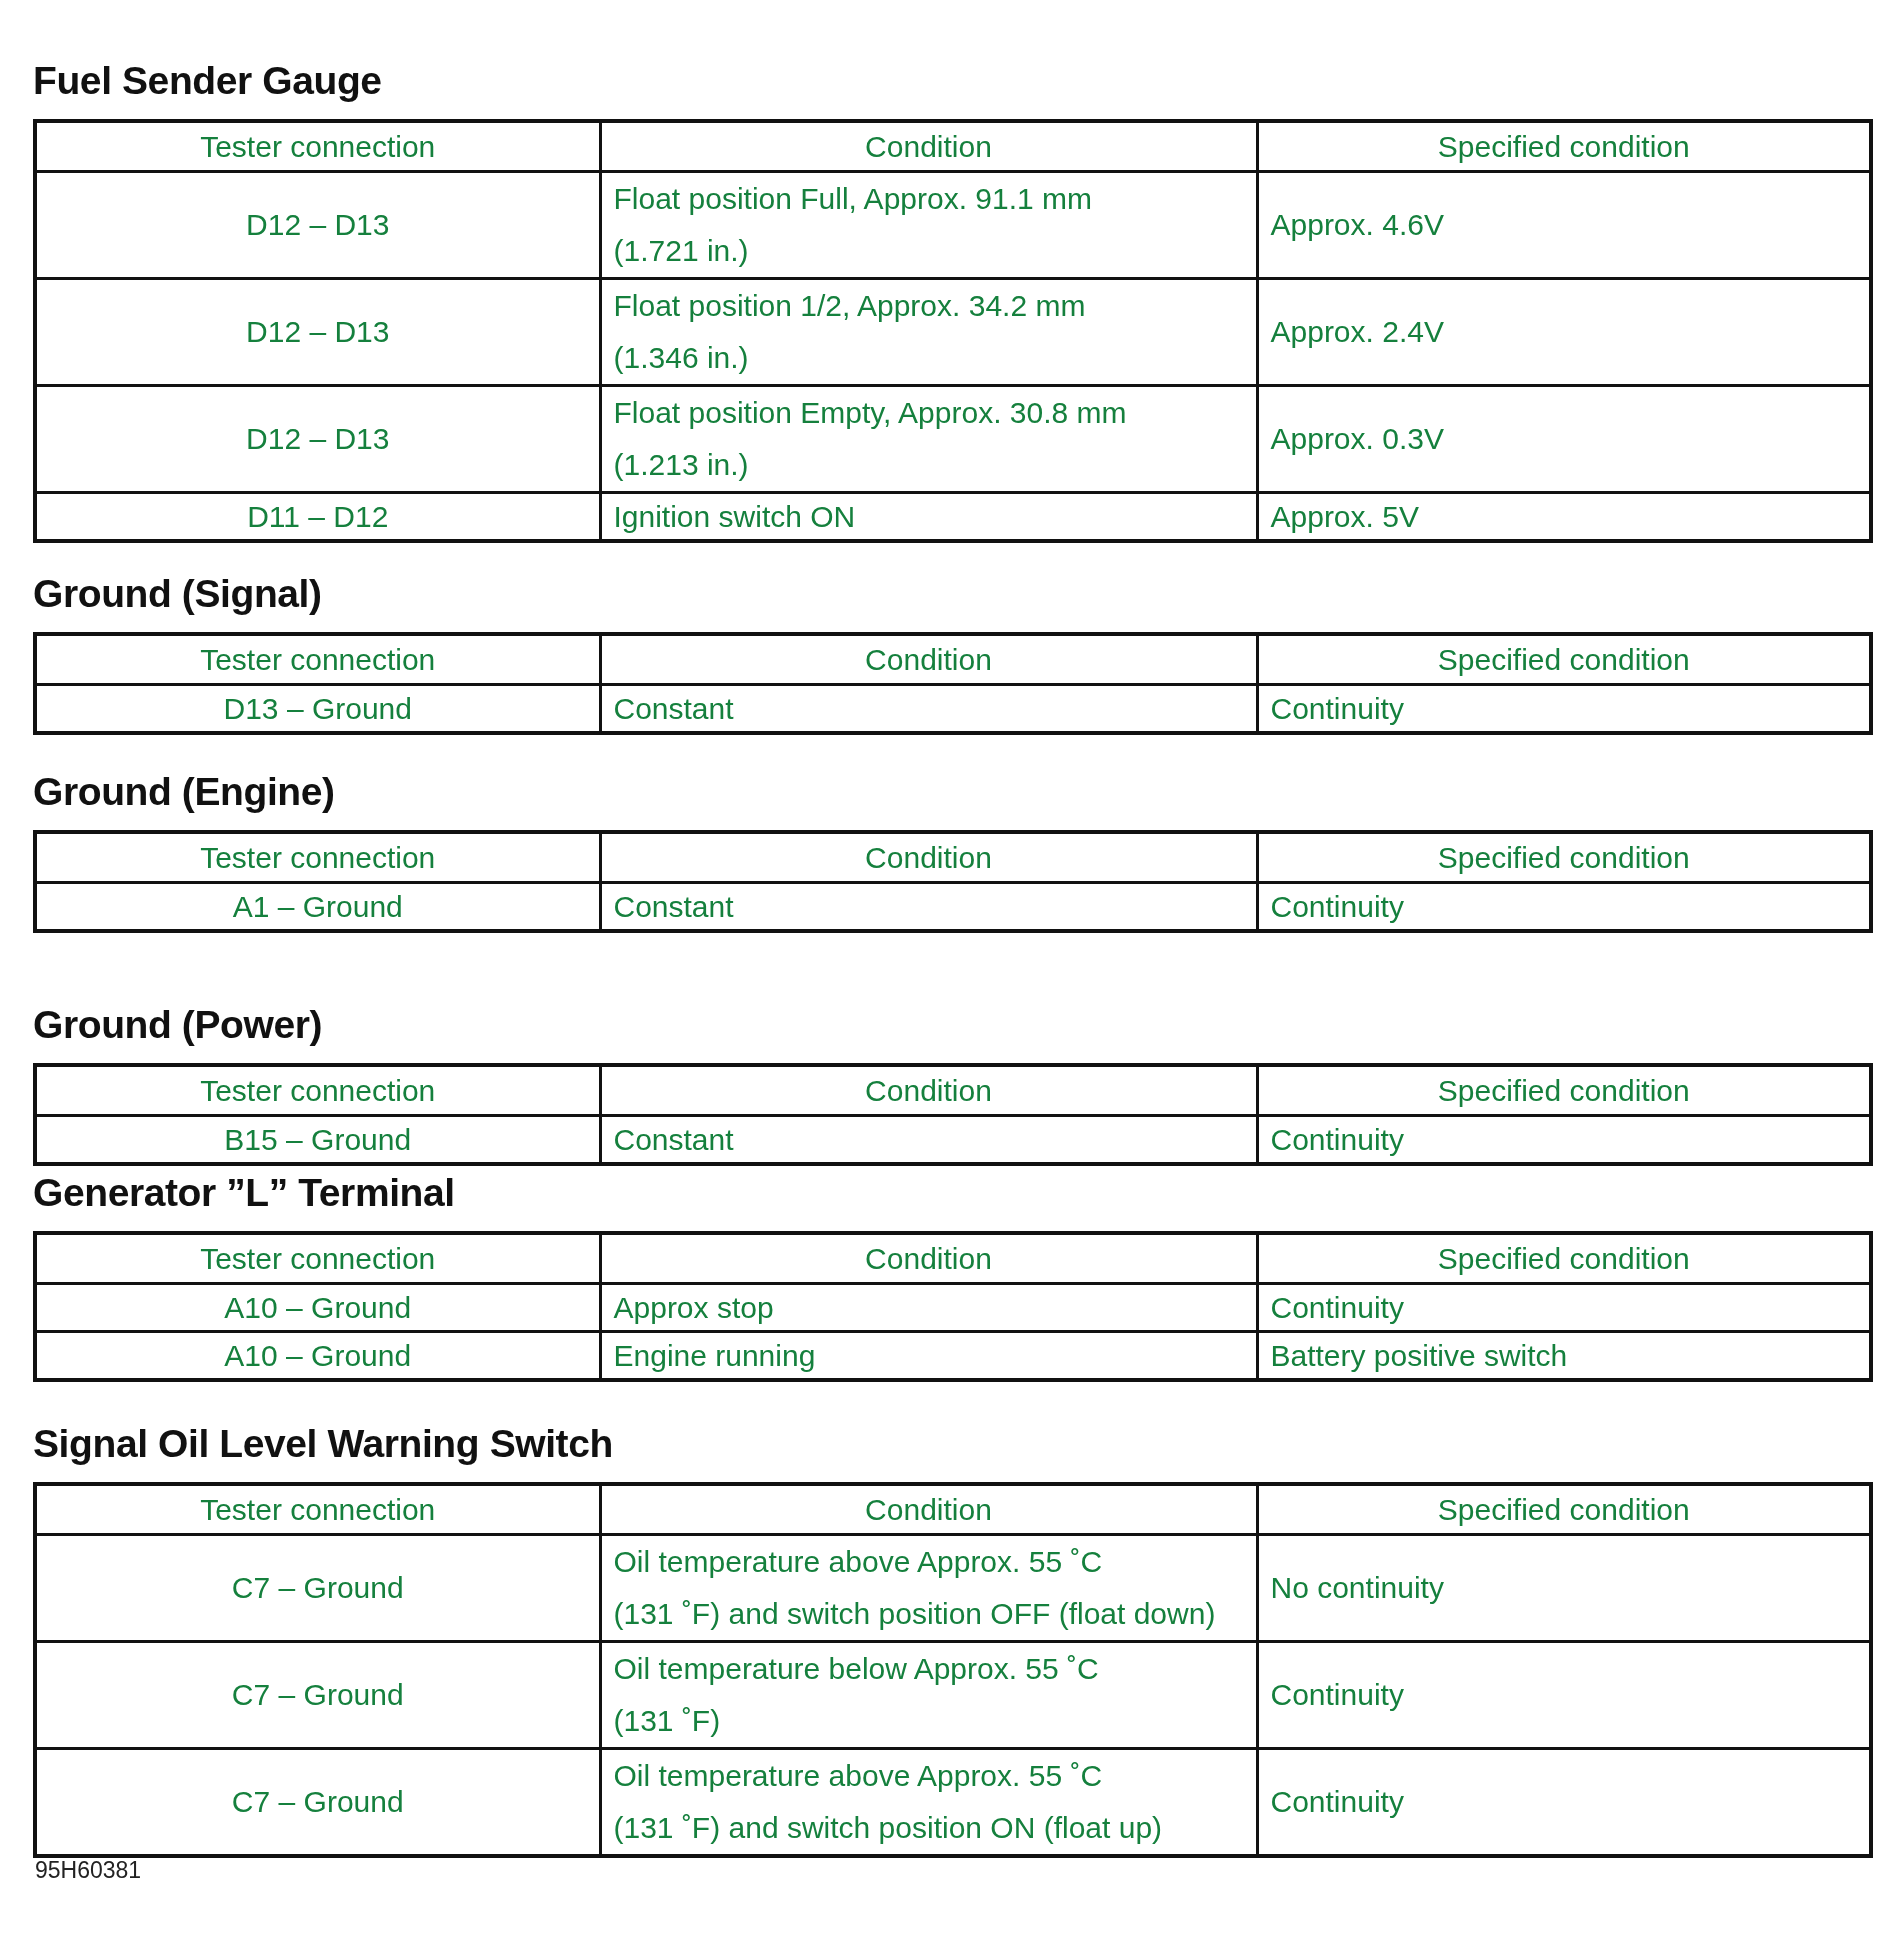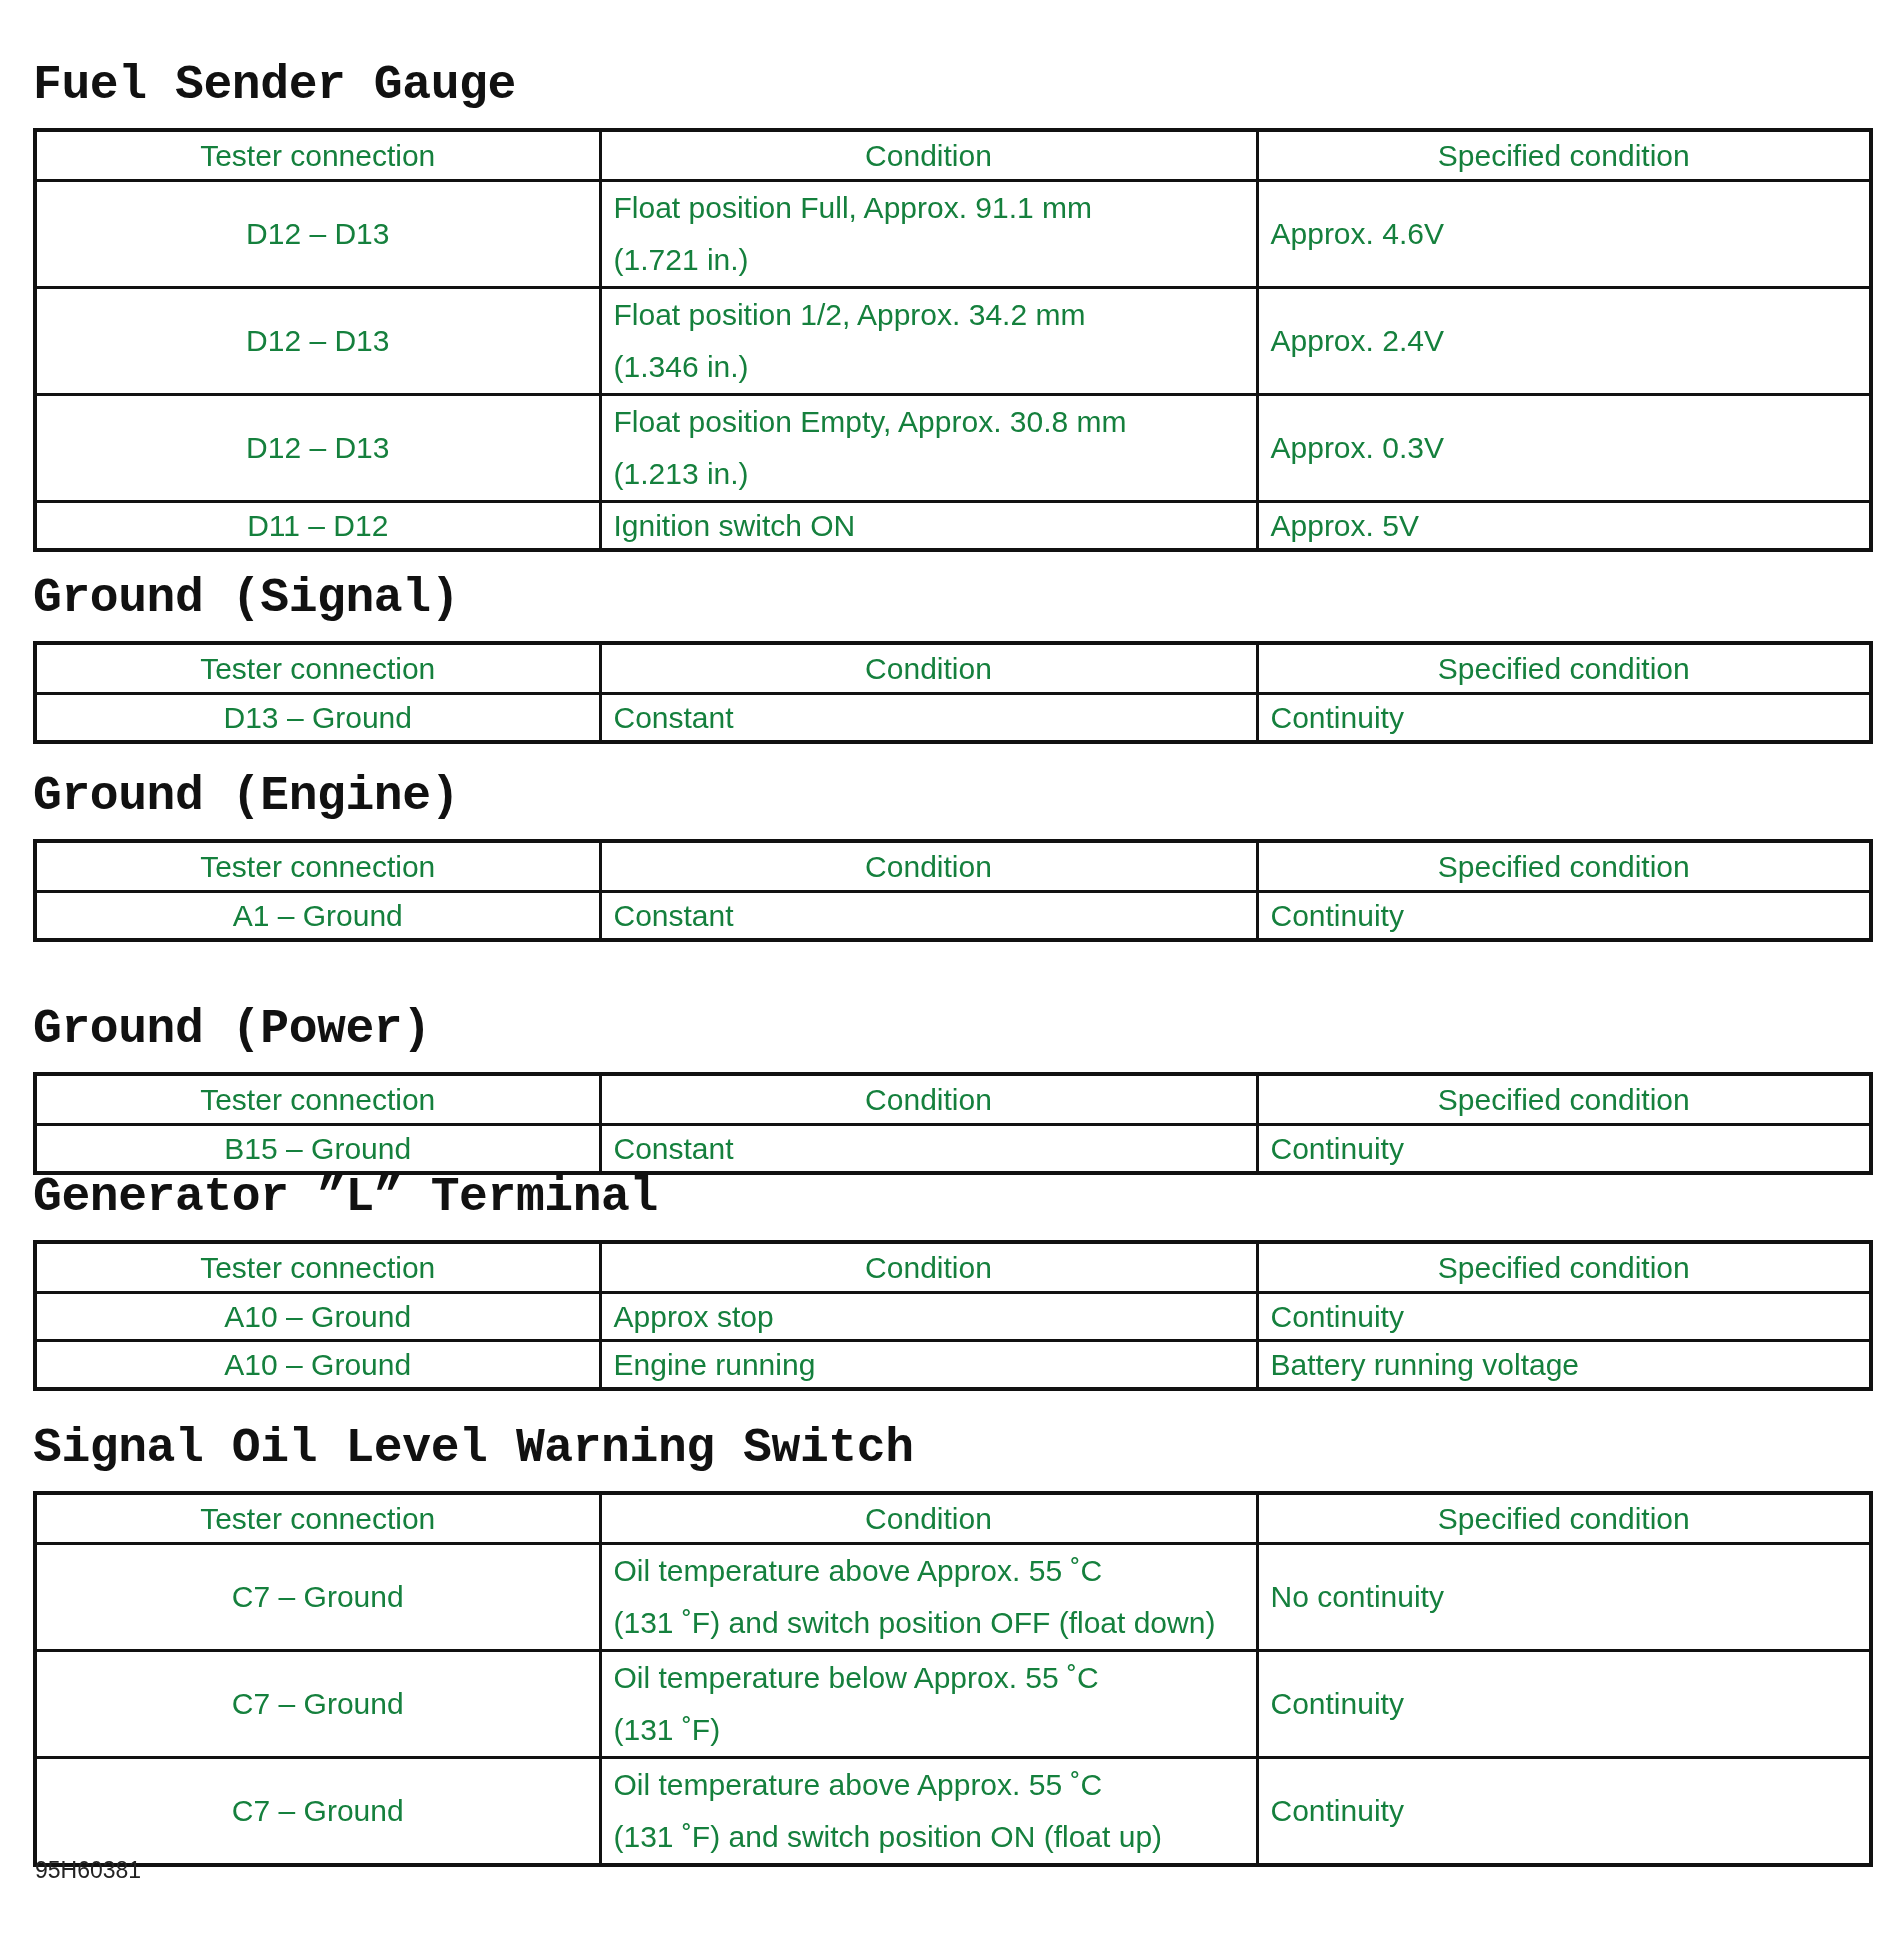--- a/index.html
+++ b/index.html
@@ -2,22 +2,22 @@
 <html style="font-size:14px"><head>
 <meta charset="utf-8">
 <style>
   html, body { margin: 0; padding: 0; background: #ffffff; }
   body {
     width: 1896px; height: 1935px; position: relative; overflow: hidden;
     font-family: "Liberation Sans", sans-serif; color: #111;
   }
   .section { position: absolute; left: 33px; width: 1835px; }
   .section h2 {
-    margin: 0; font-family: Liberation Mono, monospace; font-weight: bold;
-    font-size: 48px; letter-spacing: -0.4px; color: #111; line-height: 1;
+    margin: 0; font-family: Liberation Sans, sans-serif; font-weight: bold;
+    font-size: 39px; letter-spacing: -0.4px; color: #111; line-height: 1;
   }
   table.spec {
     border-collapse: collapse; width: 1835px; table-layout: fixed;
     border: 4.3px solid #111;
   }
   table.spec col.c1 { width: 565px; }
   table.spec col.c2 { width: 657px; }
   table.spec col.c3 { width: 614px; }
   table.spec th, table.spec td {
     border: 3.5px solid #111; font-weight: normal; font-size: 30px;
@@ -166,21 +166,21 @@
       <th>Specified condition</th>
     </tr>
     <tr>
       <td class="conn">A10 – Ground</td>
       <td>Approx stop</td>
       <td>Continuity</td>
     </tr>
     <tr>
       <td class="conn">A10 – Ground</td>
       <td>Engine running</td>
-      <td>Battery running voltage</td>
+      <td>Battery positive switch</td>
     </tr>
   </tbody>
     </table>
 </div>
 
 <div class="section" style="top:1424px;">
   <h2>Signal Oil Level Warning Switch</h2>
   <table class="spec" style="margin-top:19px;">
     <colgroup>
         <col class="c1">

